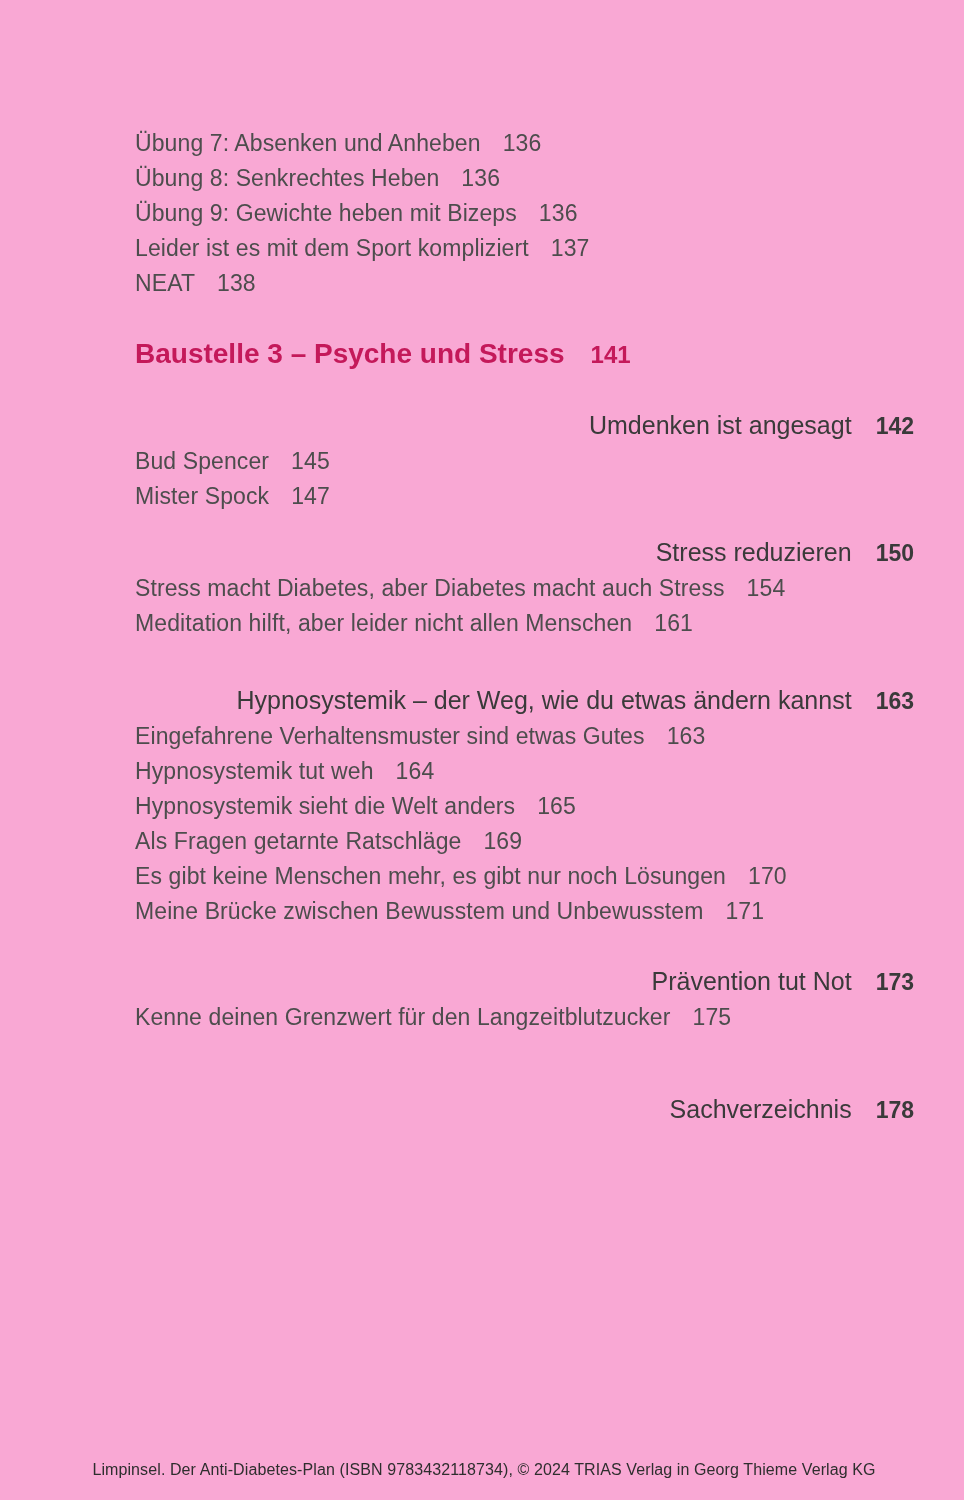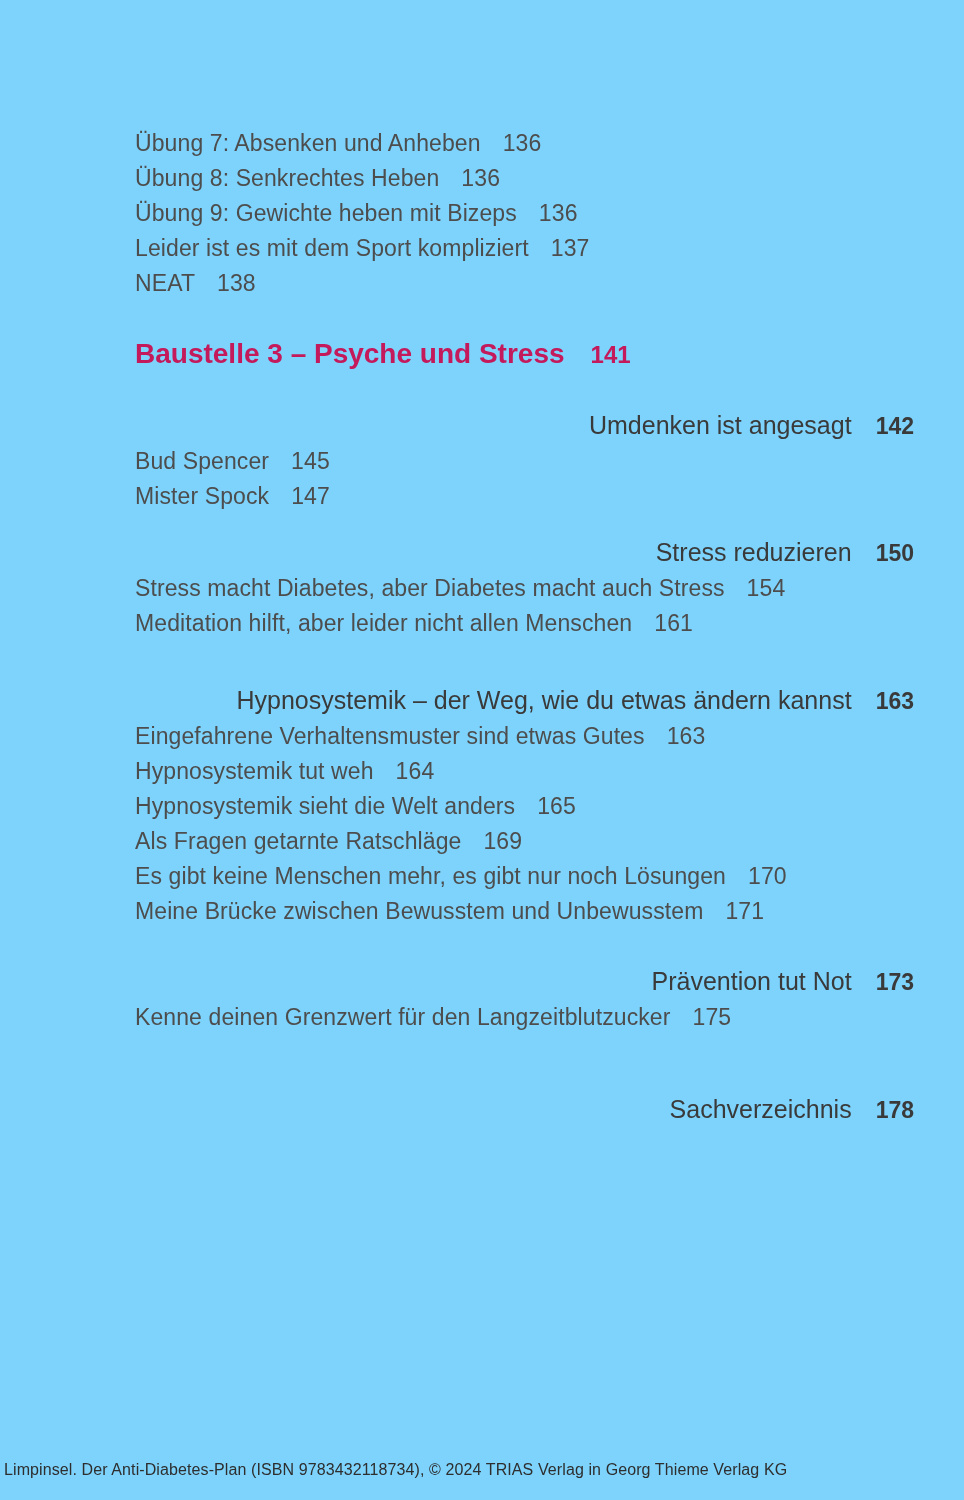--- a/index.html
+++ b/index.html
@@ -10,21 +10,21 @@
   body {
     width: 964px;
     height: 1500px;
     position: relative;
     font-family: "Liberation Sans", sans-serif;
     overflow: hidden;
   }
   .page {
     position: absolute;
     inset: 0;
-    background: #7dd3fc;
+    background: #f9a8d4;
   }
   .content {
     position: absolute;
     left: 135px;
     top: 126px;
     right: 50px;
   }
   
   .toc-row {
     font-size: 23px;
@@ -71,20 +71,21 @@
     font-size: 23px;
     font-weight: 700;
     color: #3a3a3a;
   }
   
   .footer {
     position: absolute;
     left: 4px;
     right: 0;
     top: 1459px;
+    text-align: center;
     font-size: 16px;
     line-height: 22px;
     color: #2e2e2e;
     letter-spacing: 0.1px;
   }
 </style>
 </head>
 <body>
 
 <div class="page">

